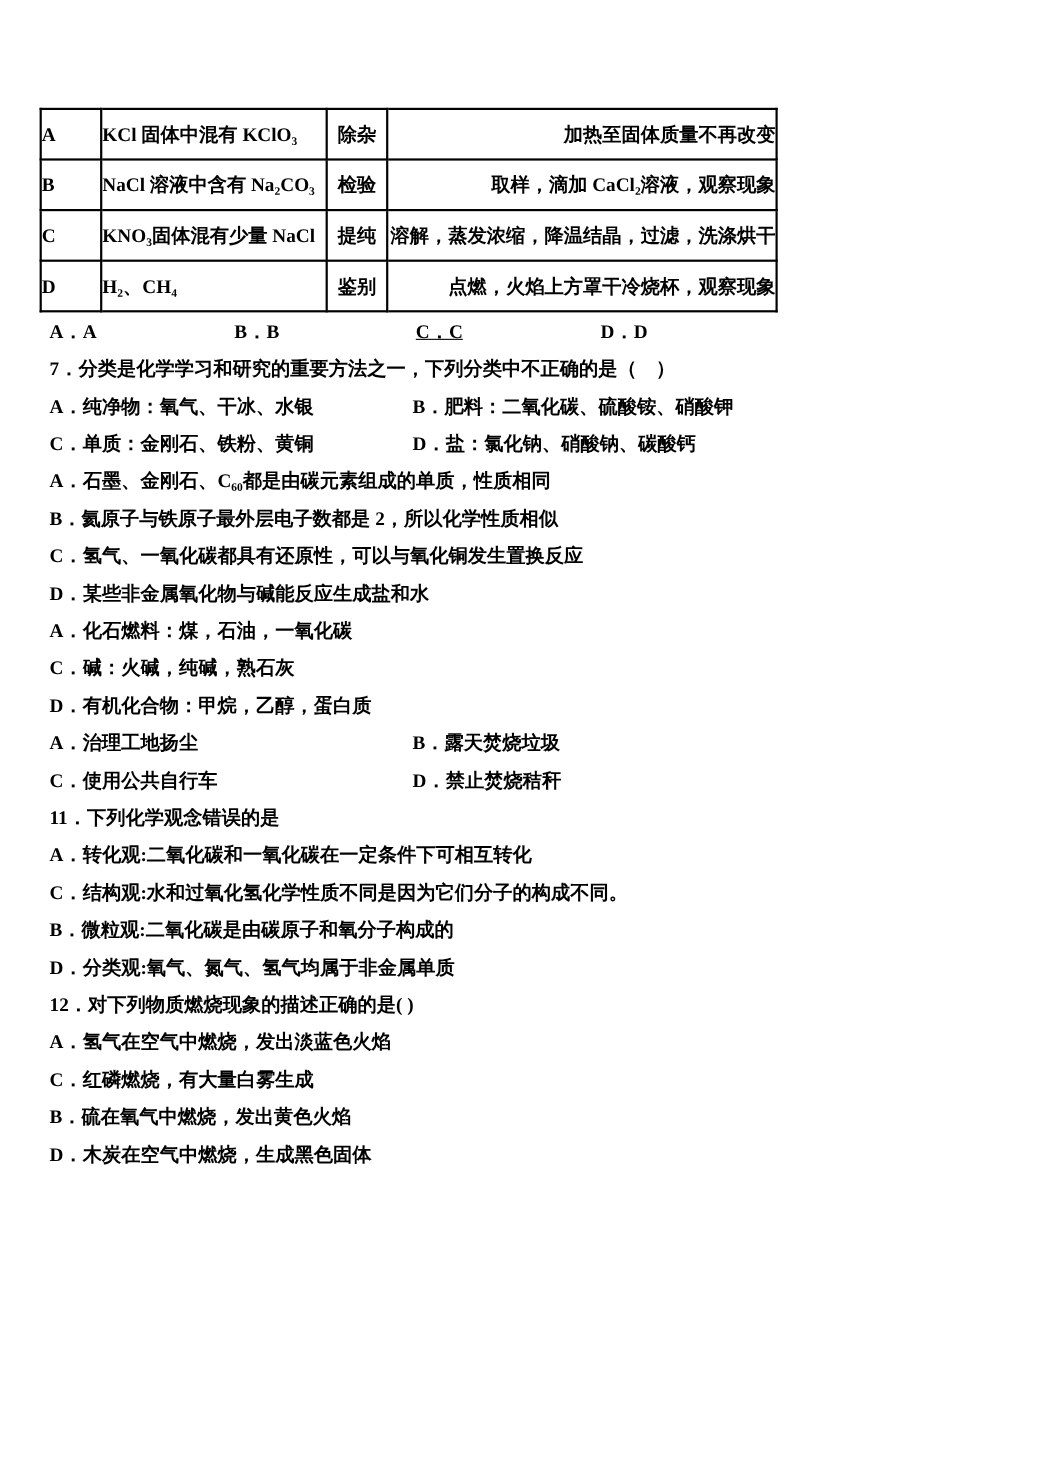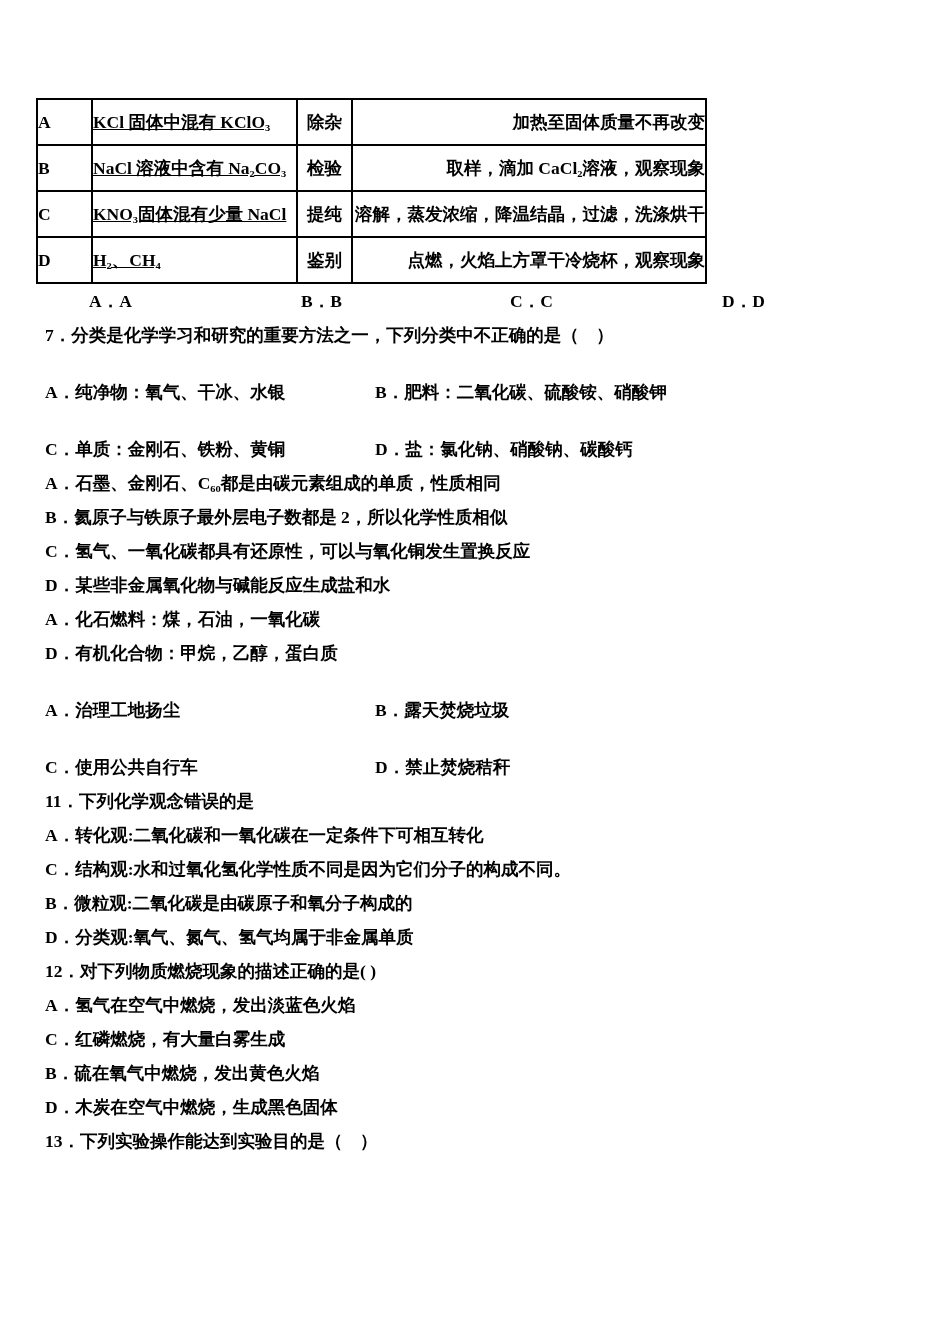--- a/index.html
+++ b/index.html
@@ -31,42 +31,41 @@
   table.qtable td {
     border: 2px solid #000000;
     height: 44px;
     font-size: 17.5px;
     vertical-align: middle;
     padding: 0;
     overflow: hidden;
     white-space: nowrap;
   }
   td.col-label   { width: 53px;  padding-left: 10px; }
-  td.col-mixture { width: 203px; padding-left: 10px; text-decoration: underline; }
+  td.col-mixture { width: 203px; padding-left: 10px; }
   td.col-purpose { width: 53px;  text-align: center; font-family: Liberation Serif, serif; }
   td.col-op      { width: 352px; padding-left: 11px; text-align: right; }
 
   .lines {
     margin-top: 0;
   }
   .line {
     line-height: 34px;
     font-size: 17.5px;
     padding-left: 9px;
     white-space: nowrap;
   }
   .two-col .opt-left {
     display: inline-block;
     width: 330px;
-    margin-top: 23px;
   }
-  .ans-row span { display: inline-block; margin-left: 44px; }
+  .ans-row span { display: inline-block; }
   .ans-a { width: 168px; }
   .ans-b { width: 165px; }
-  .ans-c { width: 168px; }
+  .ans-c { width: 168px; text-decoration: underline; }
 </style>
 </head>
 <body>
 
 <div class="page">
   <div class="content">
 
     <table class="qtable">
       <tbody>
         <tr>
@@ -109,20 +108,21 @@
       <div class="line two-col">
         <span class="opt-left">C．单质：金刚石、铁粉、黄铜</span><span>D．盐：氯化钠、硝酸钠、碳酸钙</span>
       </div>
 
       <div class="line">A．石墨、金刚石、C₆₀都是由碳元素组成的单质，性质相同</div>
       <div class="line">B．氦原子与铁原子最外层电子数都是 2，所以化学性质相似</div>
       <div class="line">C．氢气、一氧化碳都具有还原性，可以与氧化铜发生置换反应</div>
       <div class="line">D．某些非金属氧化物与碱能反应生成盐和水</div>
 
       <div class="line">A．化石燃料：煤，石油，一氧化碳</div>
+      <div class="line">C．碱：火碱，纯碱，熟石灰</div>
       <div class="line">D．有机化合物：甲烷，乙醇，蛋白质</div>
 
       <div class="line two-col">
         <span class="opt-left">A．治理工地扬尘</span><span>B．露天焚烧垃圾</span>
       </div>
       <div class="line two-col">
         <span class="opt-left">C．使用公共自行车</span><span>D．禁止焚烧秸秆</span>
       </div>
 
       <div class="line">11．下列化学观念错误的是</div>
@@ -130,17 +130,16 @@
       <div class="line">C．结构观:水和过氧化氢化学性质不同是因为它们分子的构成不同。</div>
       <div class="line">B．微粒观:二氧化碳是由碳原子和氧分子构成的</div>
       <div class="line">D．分类观:氧气、氮气、氢气均属于非金属单质</div>
 
       <div class="line">12．对下列物质燃烧现象的描述正确的是( )</div>
       <div class="line">A．氢气在空气中燃烧，发出淡蓝色火焰</div>
       <div class="line">C．红磷燃烧，有大量白雾生成</div>
       <div class="line">B．硫在氧气中燃烧，发出黄色火焰</div>
       <div class="line">D．木炭在空气中燃烧，生成黑色固体</div>
 
-      <div class="line">13．下列实验操作能达到实验目的是（　）</div>
 
     </div>
   </div>
 </div>
 
 </body></html>

